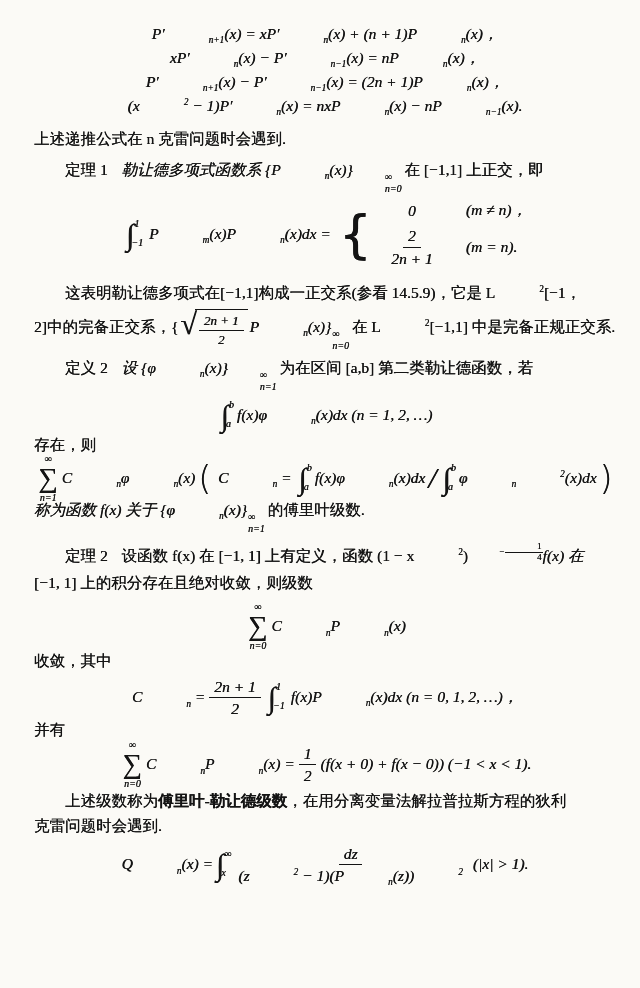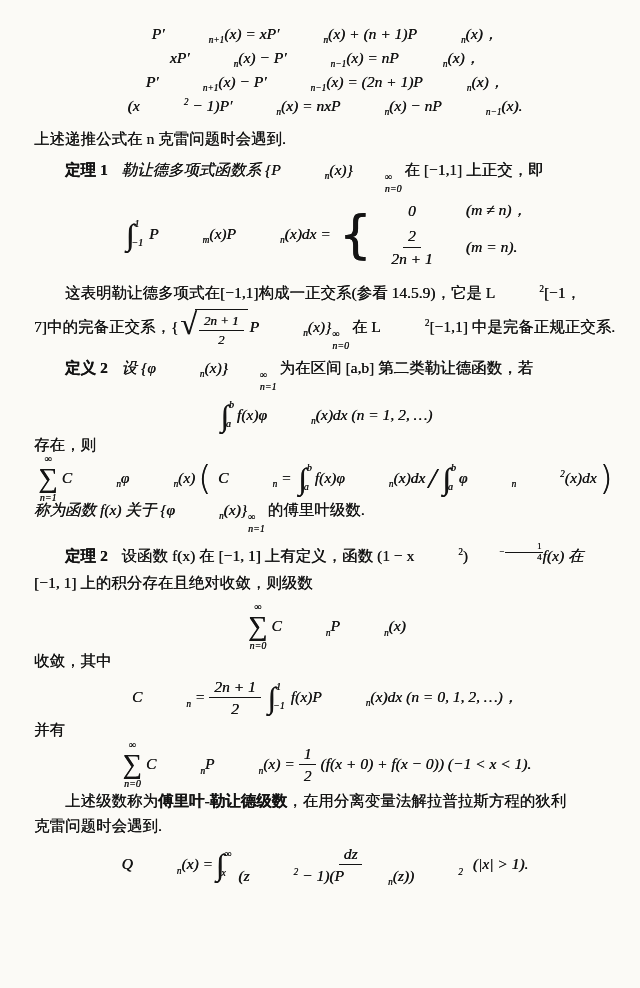--- a/index.html
+++ b/index.html
@@ -11,21 +11,21 @@
     padding:16px 24px 0 34px;
     background:#fbfaf6;
     color:#141414;
     font-family:"Liberation Serif","DejaVu Serif",serif;
     overflow:hidden;
     text-shadow:0.3px 0 0 currentColor;
   }
   .bl{font-size:15.5px;line-height:21px;}
   .ind{text-indent:2em;}
   .m{font-style:italic;font-family:"Liberation Serif","DejaVu Serif",serif;}
-  .lbl{font-weight:700;font-style:normal;margin-right:0.9em;}
+  .lbl{font-weight:400;font-style:normal;margin-right:0.9em;}
   .h{font-weight:700;font-size:20px;line-height:26px;margin:0;}
   sup,sub{font-size:0.6em;line-height:0;padding-left:44px;}
   .eqline{display:flex;justify-content:center;align-items:center;font-size:15.5px;}
   
   .eqblock{display:flex;flex-direction:column;align-items:center;margin-top:6px;}
   .eqblock .eq{line-height:24px;font-size:15.5px;}
   
   .intwrap{display:inline-flex;align-items:stretch;vertical-align:middle;margin:0 3px;}
   .int-sym{font-size:30px;line-height:1.1;font-style:normal;}
   .il{display:inline-flex;flex-direction:column;justify-content:space-between;font-size:10px;line-height:1;padding:1px 0 3px 0;font-style:italic;}
@@ -103,21 +103,21 @@
                 <span class="den">2n + 1</span>
               </span></span>
             <span class="m">(m = n).</span>
           </span>
       </span>
     </span>
   </div>
 
   <div class="bl ind" style="margin-top:8px;line-height:33px">这表明勒让德多项式在[−1,1]构成一正交系(参看 14.5.9)，它是 L<sup>2</sup>[−1，</div>
   <div class="bl" style="line-height:33px">
-    <span>7]中的完备正交系，{</span><span class="sqrt">
+    <span>2]中的完备正交系，{</span><span class="sqrt">
         <span class="sqrt-sym">√</span>
         <span class="sqrt-body"><span class="frac m">
             <span class="num">2n + 1</span>
             <span class="den">2</span>
           </span></span>
       </span><span class="m">P<sub>n</sub>(x)}</span><span class="limstack">
         <span>∞</span>
         <span>n=0</span>
       </span><span>在 L<sup>2</sup>[−1,1] 中是完备正规正交系.</span>
   </div>

